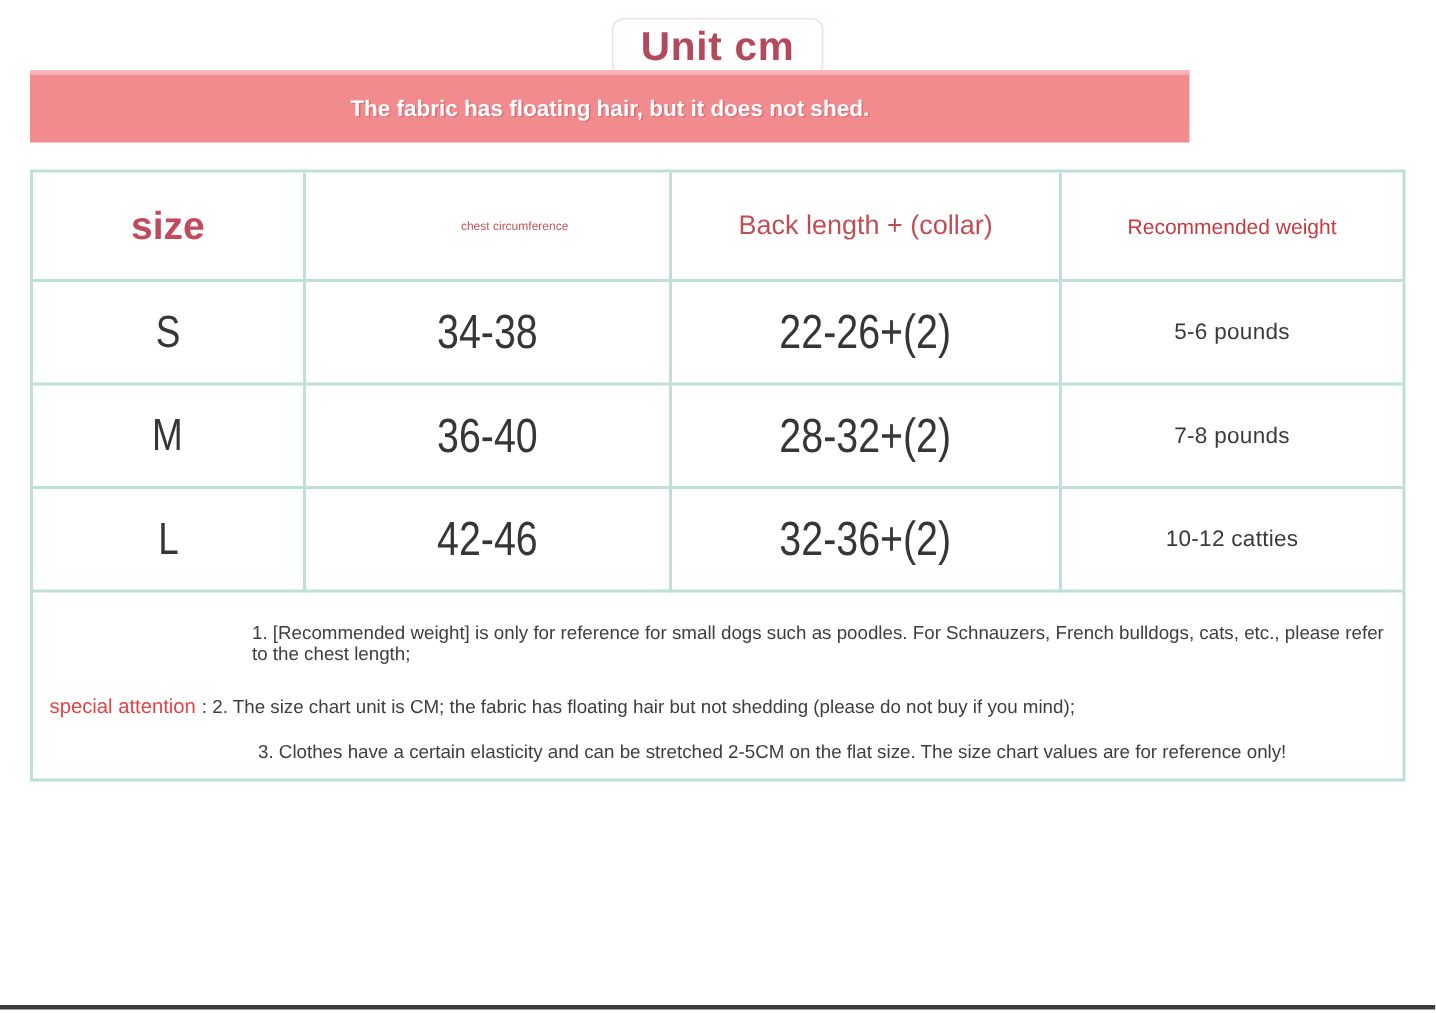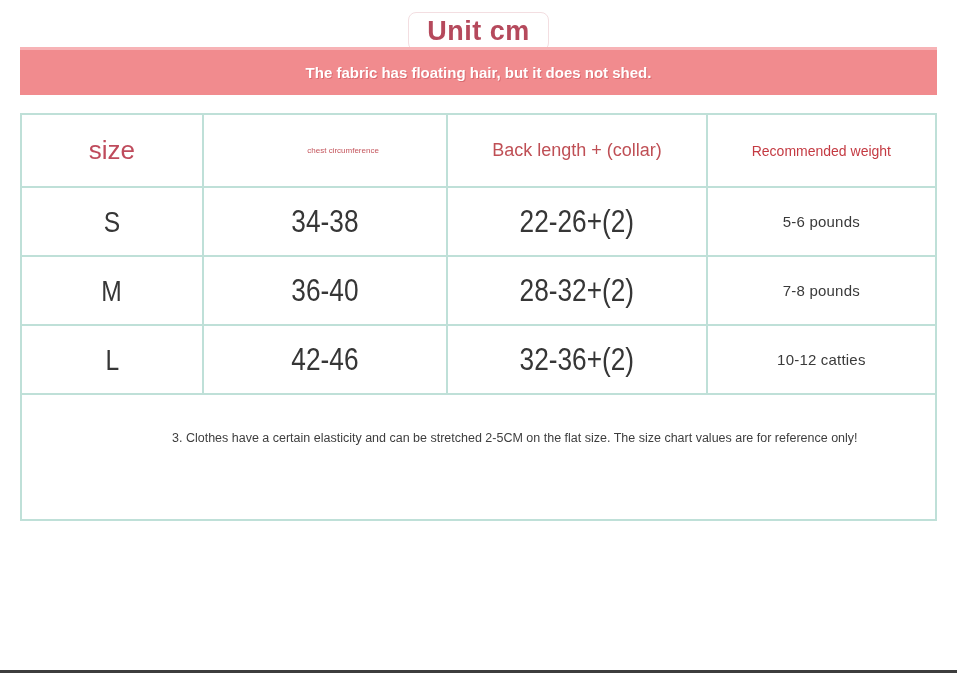--- a/index.html
+++ b/index.html
@@ -16,21 +16,21 @@
   }
   .flower { width:46px; height:46px; }
   .title-text {
     font-size:27px; font-weight:bold; color:#b5495c;
     padding:3px 18px; border:1px solid #f3dee1; border-radius:8px;
     letter-spacing:0.5px;
   }
 
   
   .banner {
-    position:absolute; top:47px; left:20px; width:917px; height:48px;
+    position:absolute; top:47px; left:20px; width:773px; height:48px;
     background:#f18b8e; border-top:3px solid #f7b3b6; box-sizing:border-box;
     display:flex; align-items:center; justify-content:center;
   }
   .banner-text {
     color:#ffffff; font-weight:bold; font-size:15px;
     text-shadow:1px 1px 0 rgba(214,102,108,0.85);
   }
 
   
   .box {
@@ -39,21 +39,21 @@
   }
   table { width:100%; border-collapse:collapse; table-layout:fixed; }
   td {
     border-right:2px solid #bfe0d8; border-bottom:2px solid #bfe0d8;
     text-align:center; vertical-align:middle; padding:0;
   }
   td:last-child { border-right:none; }
   tr.hdr td { height:71px; }
   tr.row td { height:67px; }
 
-  .h-size   { font-size:26px; color:#bf4b5c; }
+  .h-size   { font-size:26px; color:#bf4b5c;font-weight:bold; }
   .h-chest  { font-size:8px;  color:#c4555c;padding-left:36px; }
   .h-back   { font-size:18px; color:#bf4f55; }
   .h-weight { font-size:14px; color:#c43a42;border-radius:27px; }
 
   .cond { display:inline-block; transform:scaleX(0.82); color:#363636; white-space:nowrap; }
   .c-size  .cond { font-size:30px; }
   .c-num   .cond { font-size:32px; }
   .c-weight { font-size:15px; color:#3a3a3a; letter-spacing:0.2px; }
 
   
@@ -124,17 +124,19 @@
     <tr class="row">
       <td class="c-size"><span class="cond">L</span></td>
       <td class="c-num"><span class="cond">42-46</span></td>
       <td class="c-num"><span class="cond">32-36+(2)</span></td>
       <td class="c-weight">10-12 catties</td>
     </tr>
   </tbody>
     </table>
 
   <div class="notes">
+    <div class="note-line1">1. [Recommended weight] is only for reference for small dogs such as poodles. For Schnauzers, French bulldogs, cats, etc., please refer to the chest length;</div>
+    <div class="note-line2"><span class="special">special attention</span><span>: 2. The size chart unit is CM; the fabric has floating hair but not shedding (please do not buy if you mind);</span></div>
     <div class="note-line3">3. Clothes have a certain elasticity and can be stretched 2-5CM on the flat size. The size chart values are for reference only!</div>
   </div>
 </div>
 
 <div class="bottom-rule"></div>
 
 </body></html>

